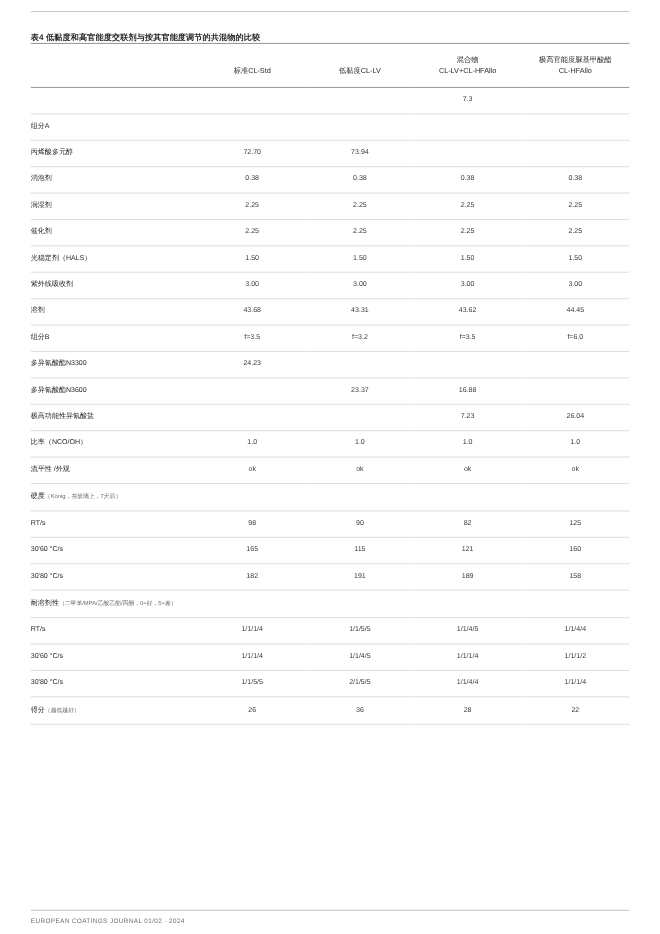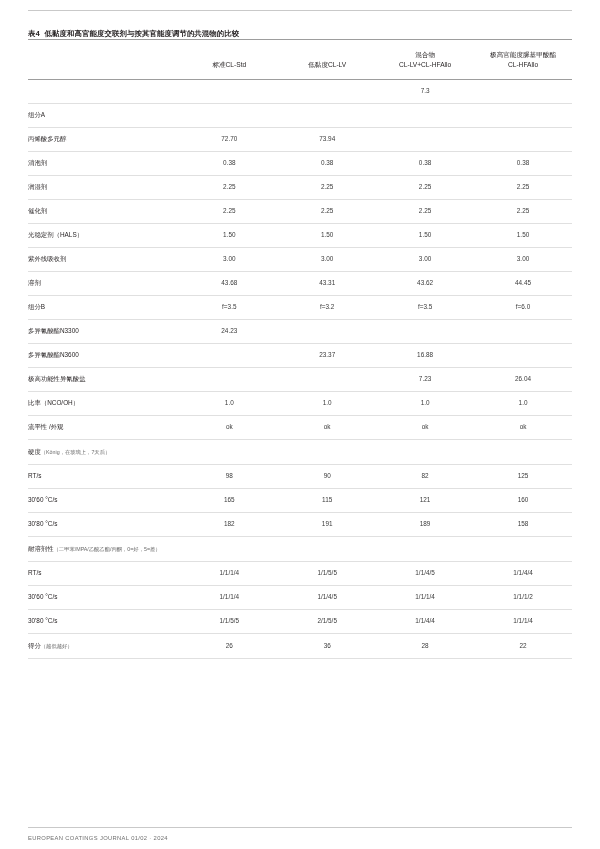--- a/index.html
+++ b/index.html
@@ -45,21 +45,20 @@
     border-top: 1px solid #c9c9c9;
     margin-top: 10px;
   }
   
   .table-caption {
     font-size: 7.4px;
     font-weight: bold;
     color: #231f20;
     margin-top: 18px;
     letter-spacing: 0.1px;
-    font-family: Liberation Mono, monospace;
   }
   
   table.data {
     width: 100%;
     border-collapse: collapse;
     table-layout: fixed;
   }
   table.data col.c0 { width: 28%; }
   table.data col.c1 { width: 18%; }
   table.data col.c2 { width: 18%; }

